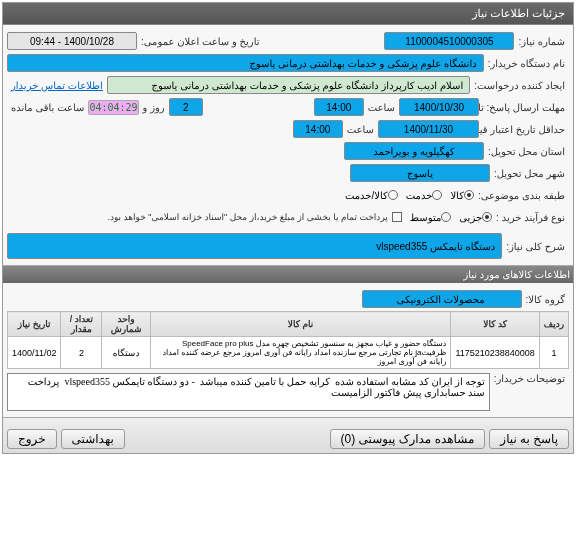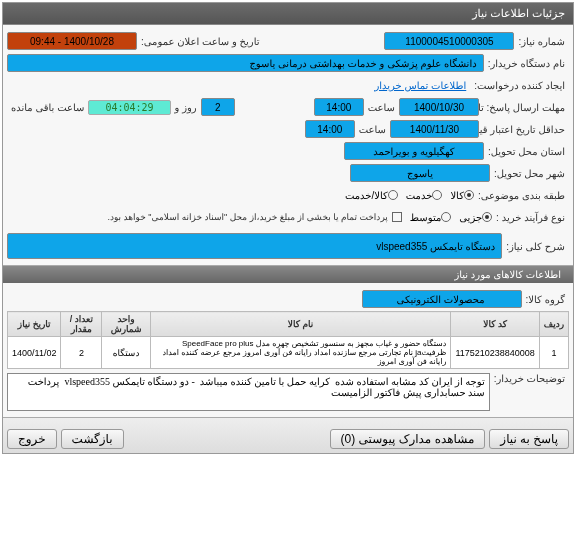--- a/index.html
+++ b/index.html
@@ -41,28 +41,28 @@
   background: #0ea5e9;
   border: 1px solid #888;
   padding: 1px 4px;
   font-size: 10px;
   height: 18px;
   line-height: 16px;
   border-radius: 2px;
   text-align: center;
 }
 .field.wide { flex: 1; text-align: right; padding-right: 6px; }
-.field.grey { background: #c2410c; }
+.field.grey { background: #e5e5e5; }
 .field.green { background: #cfe8cf; }
 .link { color: #0066cc; text-decoration: underline; cursor: pointer; }
 .timer {
   border: 1px solid #aaa;
-  padding: 1px 16px;
+  padding: 1px 0;
   color: #2a7a2a;
-  background: #5eead4;
+  background: #f0abfc;
   border-radius: 2px;
   font-family: monospace;
   text-align: right;
 }
 .radio, .check {
   display: inline-flex;
   align-items: center;
   gap: 0;
   margin-left: 8px;
 }
@@ -82,21 +82,21 @@
 }
 .square {
   width: 10px; height: 10px;
   border: 1px solid #666;
   display: inline-block;
   position: relative;
 }
 .section-head {
   background: linear-gradient(#888, #666);
   color: #fff;
-  padding: 3px 12px;
+  padding: 3px 3px;
   font-size: 10px;
   border-top: 1px solid #aaa;
 }
 table.items {
   width: 100%;
   border-collapse: collapse;
   background: #fff;
 }
 table.items th, table.items td {
   border: 1px solid #bbb;
@@ -153,38 +153,39 @@
       <span class="field grey" style="width:130px">1400/10/28 - 09:44</span>
     </div>
 
     <div class="row">
       <span class="lbl">نام دستگاه خریدار:</span>
       <span class="field wide">دانشگاه علوم پزشکی و خدمات بهداشتی  درمانی یاسوج</span>
     </div>
 
     <div class="row">
       <span class="lbl">ایجاد کننده درخواست:</span>
+      <span class="field wide green">اسلام  ادیب کارپرداز دانشگاه علوم پزشکی و خدمات بهداشتی  درمانی یاسوج</span>
       <span class="lbl link">اطلاعات تماس خریدار</span>
     </div>
 
     <div class="row">
       <span class="lbl" style="width:90px">مهلت ارسال پاسخ: تا تاریخ:</span>
       <span class="field" style="width:80px">1400/10/30</span>
       <span class="lbl">ساعت</span>
       <span class="field" style="width:50px">14:00</span>
       <span style="flex:1"></span>
       <span class="field" style="width:34px">2</span>
       <span class="lbl">روز و</span>
       <span class="timer">04:04:29</span>
       <span class="lbl">ساعت باقی مانده</span>
     </div>
 
     <div class="row">
       <span class="lbl" style="width:90px">حداقل تاریخ اعتبار قیمت: تا تاریخ:</span>
-      <span class="field" style="width:89px">1400/11/30</span>
+      <span class="field" style="width:101px">1400/11/30</span>
       <span class="lbl">ساعت</span>
       <span class="field" style="width:50px">14:00</span>
     </div>
 
     <div class="row">
       <span class="lbl">استان محل تحویل:</span>
       <span class="field" style="width:140px">کهگیلویه و بویراحمد</span>
     </div>
 
     <div class="row">
@@ -263,17 +264,17 @@
     <div class="row" style="margin-top:4px;align-items:flex-start">
       <span class="lbl">توضیحات خریدار:</span>
       <textarea class="desc" readonly="" style="">توجه از ایران کد مشابه استفاده شده  کرایه حمل با تامین کننده میباشد  - دو دستگاه تایمکس vlspeed355  پرداخت سند حسابداری پیش فاکتور الزامیست</textarea>
     </div>
   </div>
 
   <div class="footer">
     <button class="btn">پاسخ به نیاز</button>
     <button class="btn">مشاهده مدارک پیوستی (0)</button>
     <span style="flex:1"></span>
-    <button class="btn">بازگشت</button>
+    <button class="btn">بهداشتی</button>
     <button class="btn">خروج</button>
   </div>
 </div>
 </div>
 
 </body></html>

